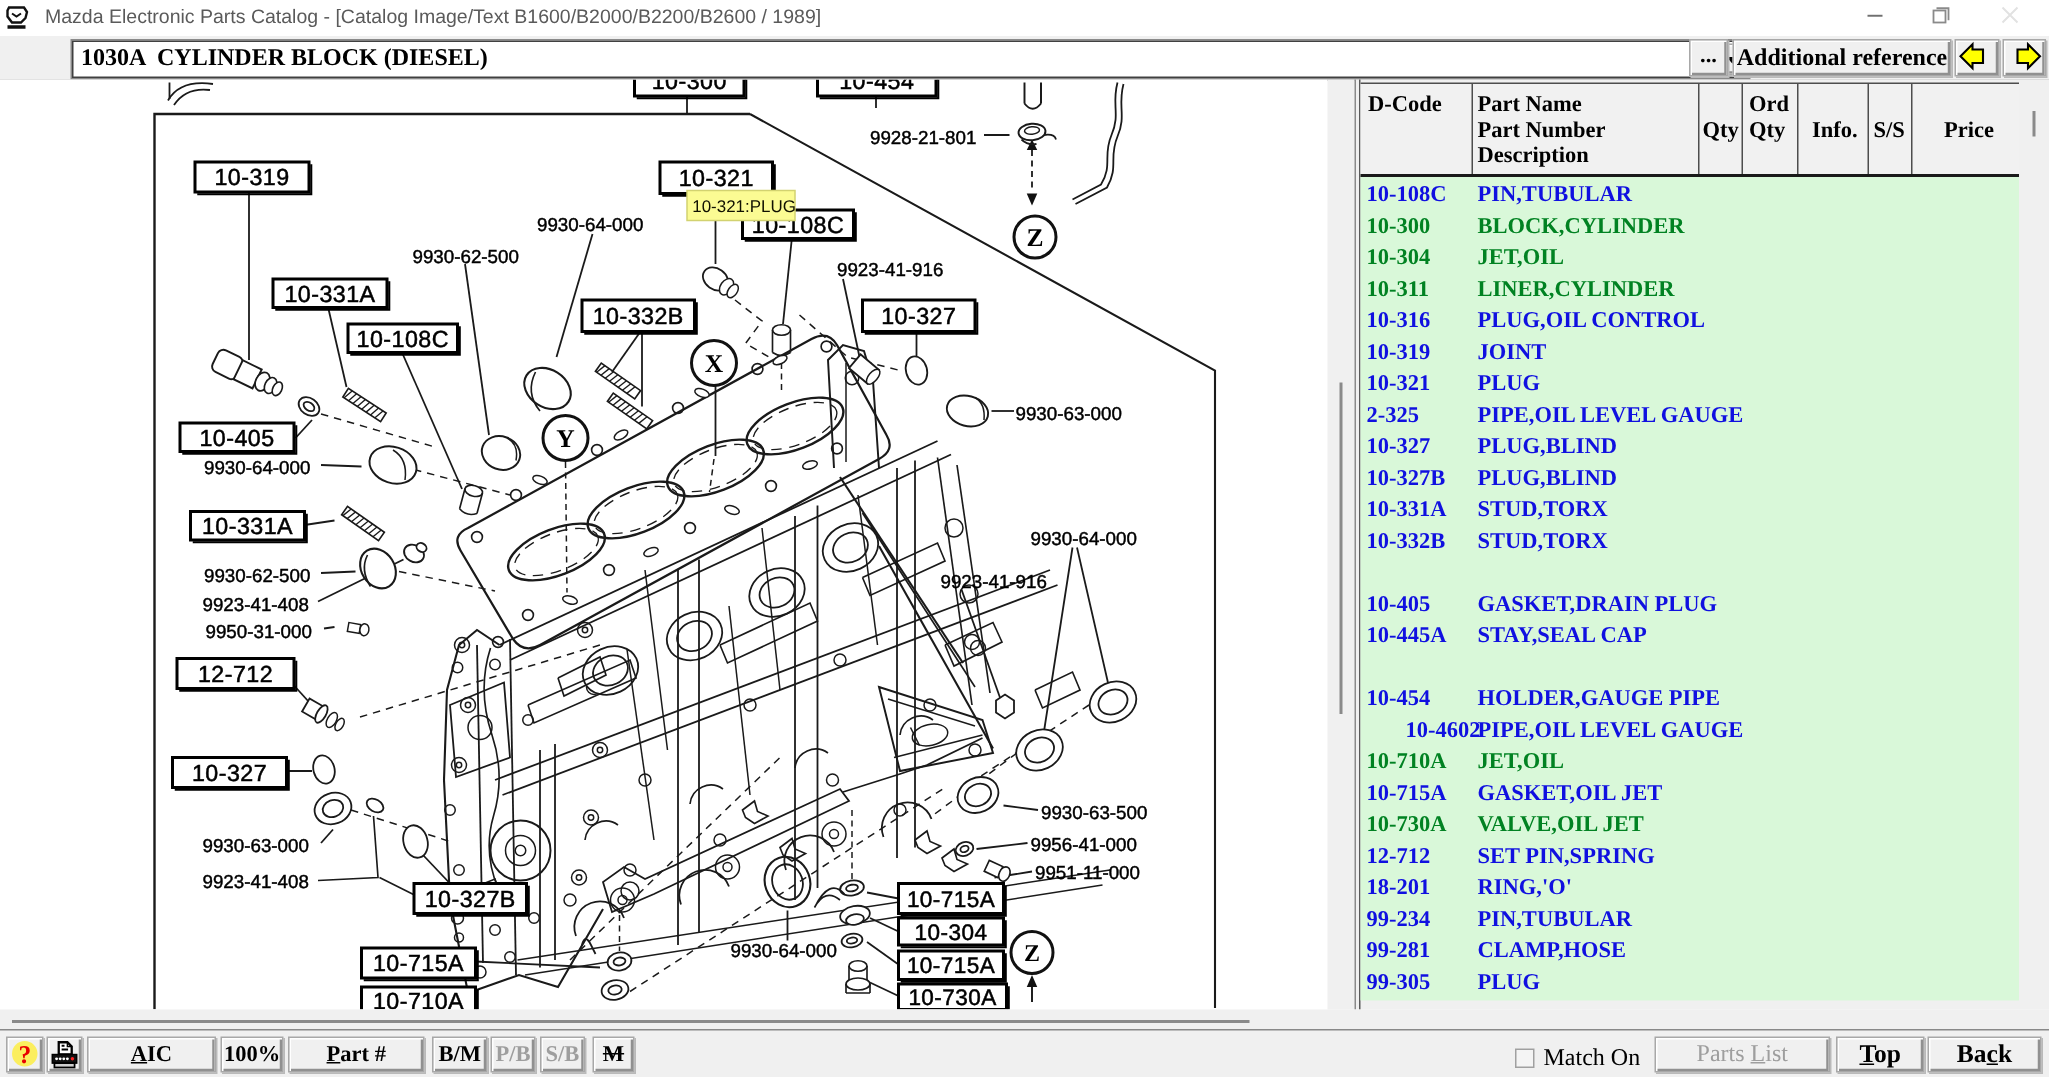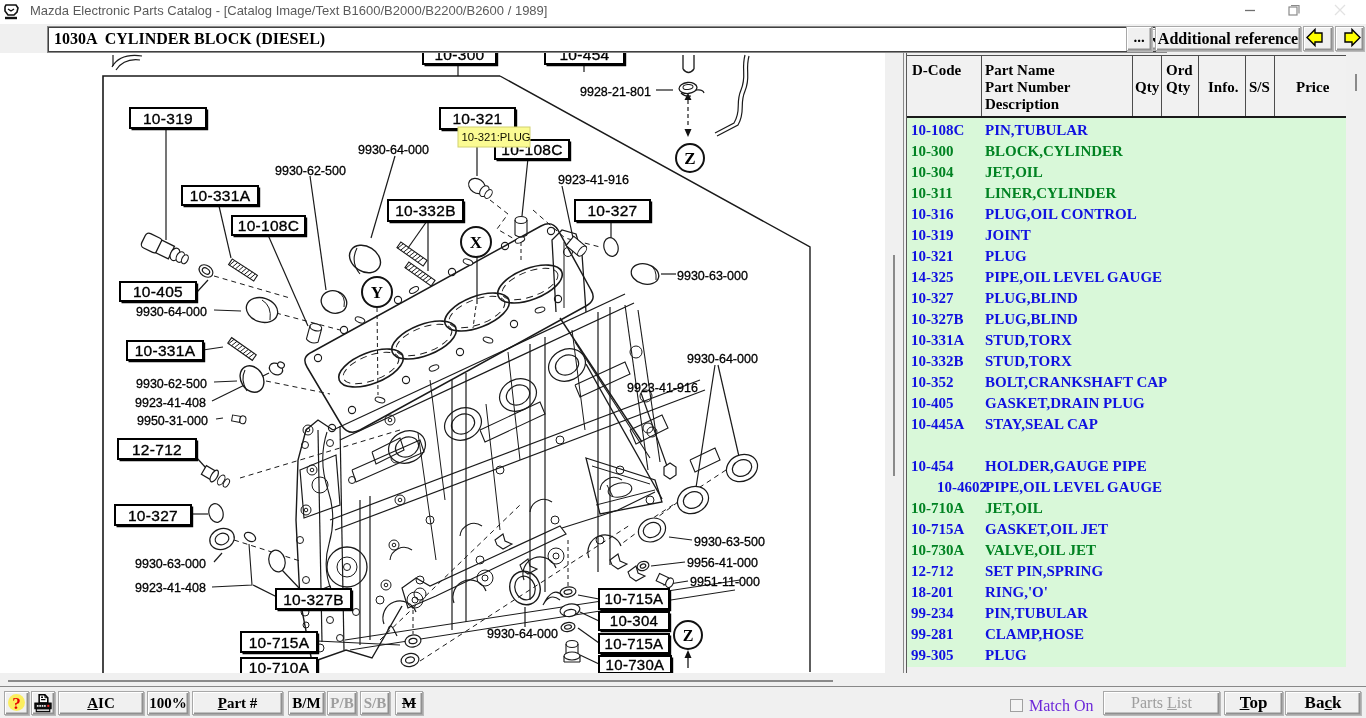--- a/index.html
+++ b/index.html
@@ -530,26 +530,25 @@
       <div class="vline" style="left:367px;"></div>
     </div>
     <div class="abs" id="tbody">
         <div class="row bl" style="left:0;top:2px;width:441px;"><span class="code">10-108C</span><span class="name">PIN,TUBULAR</span></div>
         <div class="row gr" style="left:0;top:23px;width:441px;"><span class="code">10-300</span><span class="name">BLOCK,CYLINDER</span></div>
         <div class="row gr" style="left:0;top:44px;width:441px;"><span class="code">10-304</span><span class="name">JET,OIL</span></div>
         <div class="row gr" style="left:0;top:65px;width:441px;font-family:Liberation Serif, serif;"><span class="code">10-311</span><span class="name">LINER,CYLINDER</span></div>
         <div class="row bl" style="left:0;top:86px;width:441px;"><span class="code">10-316</span><span class="name">PLUG,OIL CONTROL</span></div>
         <div class="row bl" style="left:0;top:107px;width:441px;"><span class="code">10-319</span><span class="name">JOINT</span></div>
         <div class="row bl" style="left:0;top:128px;width:441px;"><span class="code">10-321</span><span class="name">PLUG</span></div>
-        <div class="row bl" style="left:0;top:149px;width:441px;"><span class="code">14-325</span><span class="name">PIPE,OIL LEVEL GAUGE</span></div>
+        <div class="row bl" style="left:0;top:149px;width:441px;"><span class="code">2-325</span><span class="name">PIPE,OIL LEVEL GAUGE</span></div>
         <div class="row bl" style="left:0;top:170px;width:441px;"><span class="code">10-327</span><span class="name">PLUG,BLIND</span></div>
         <div class="row bl" style="left:0;top:191px;width:441px;"><span class="code">10-327B</span><span class="name">PLUG,BLIND</span></div>
         <div class="row bl" style="left:0;top:212px;width:441px;"><span class="code">10-331A</span><span class="name">STUD,TORX</span></div>
         <div class="row bl" style="left:0;top:233px;width:441px;"><span class="code">10-332B</span><span class="name">STUD,TORX</span></div>
-        <div class="row bl" style="left:0;top:254px;width:441px;"><span class="code">10-352</span><span class="name">BOLT,CRANKSHAFT CAP</span></div>
         <div class="row bl" style="left:0;top:275px;width:441px;"><span class="code">10-405</span><span class="name">GASKET,DRAIN PLUG</span></div>
         <div class="row bl" style="left:0;top:296px;width:441px;"><span class="code">10-445A</span><span class="name">STAY,SEAL CAP</span></div>
         <div class="row bl" style="left:0;top:338px;width:441px;"><span class="code">10-454</span><span class="name">HOLDER,GAUGE PIPE</span></div>
         <div class="row bl" style="left:0;top:359px;width:441px;text-align:right;"><span class="code">10-4602</span><span class="name">PIPE,OIL LEVEL GAUGE</span></div>
         <div class="row gr" style="left:0;top:380px;width:441px;"><span class="code">10-710A</span><span class="name">JET,OIL</span></div>
         <div class="row bl" style="left:0;top:401px;width:441px;"><span class="code">10-715A</span><span class="name">GASKET,OIL JET</span></div>
         <div class="row gr" style="left:0;top:422px;width:441px;"><span class="code">10-730A</span><span class="name">VALVE,OIL JET</span></div>
         <div class="row bl" style="left:0;top:443px;width:441px;"><span class="code">12-712</span><span class="name">SET PIN,SPRING</span></div>
         <div class="row bl" style="left:0;top:464px;width:441px;"><span class="code">18-201</span><span class="name">RING,'O'</span></div>
         <div class="row bl" style="left:0;top:485px;width:441px;"><span class="code">99-234</span><span class="name">PIN,TUBULAR</span></div>
@@ -584,18 +583,18 @@
       <rect x="5.5" y="18" width="14" height="3" fill="#cfcfcf" stroke="#000" stroke-width="1.2"></rect>
     </svg>
     <div class="tbtn btn" style="left:58px;width:86px;"><u>A</u>IC</div>
     <div class="tbtn btn" style="left:147px;width:42px;">100%</div>
     <div class="tbtn btn" style="left:192px;width:91px;"><u>P</u>art #</div>
     <div class="tbtn btn" style="left:288px;width:37px;">B/M</div>
     <div class="tbtn btn gray" style="left:327px;width:30px;">P/B</div>
     <div class="tbtn btn gray" style="left:360px;width:30px;">S/B</div>
     <div class="tbtn btn" style="left:395px;width:28px;"><s>M</s></div>
     <div class="abs" style="left:1010px;top:12px;width:11px;height:11px;border:1px solid #a0a0a0;background:#f4f4f4;"></div>
-    <div class="abs" style="left:1029px;top:10px;font-family:'Liberation Serif',serif;font-size:16px;color:#6d28d9;">Match On</div>
+    <div class="abs" style="left:1029px;top:10px;font-family:'Liberation Serif',serif;font-size:16px;color:#000000;">Match On</div>
     <div class="tbtn btn gray" style="left:1103px;width:117px;font-weight:normal;font-size:16px;">Parts <u>L</u>ist</div>
     <div class="tbtn btn" style="left:1224px;width:59px;font-size:17px;"><u>T</u>op</div>
     <div class="tbtn btn" style="left:1285px;width:76px;font-size:17px;">Ba<u>c</u>k</div>
   </div>
 </div>
 
 </body></html>

